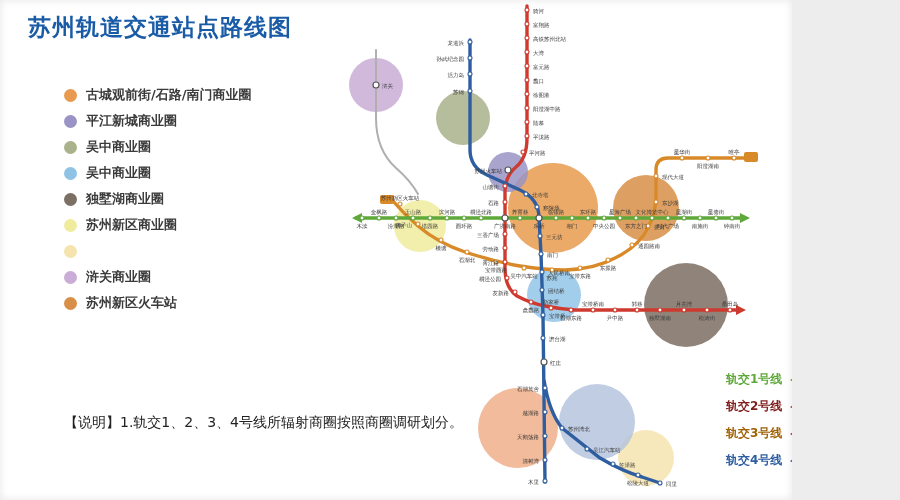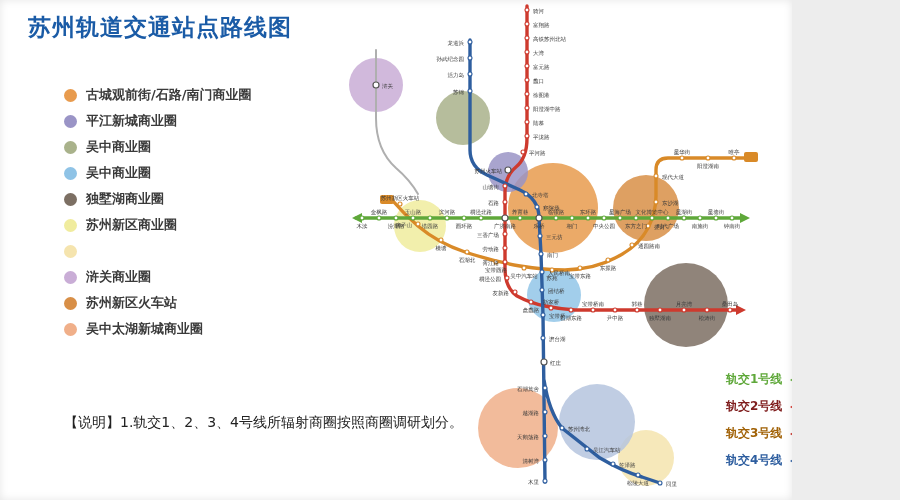--- a/index.html
+++ b/index.html
@@ -274,24 +274,20 @@
         <span class="biz-dot" style="background: rgb(245, 228, 174);"></span>
       </div>
       <div class="biz-row">
         <span class="biz-dot" style="background: rgb(201, 173, 214);"></span>
         <span class="biz-label">浒关商业圈</span>
       </div>
       <div class="biz-row">
         <span class="biz-dot" style="background: rgb(216, 143, 71);"></span>
         <span class="biz-label">苏州新区火车站</span>
       </div>
-      <div class="biz-row">
-        <span class="biz-dot" style="background: rgb(240, 175, 137);"></span>
-        <span class="biz-label">吴中太湖新城商业圈</span>
-      </div>
     </div>
   <div class="note">【说明】1.轨交1、2、3、4号线所辐射商圈按照商圈调研划分。</div>
   <div class="line-legend" id="lineLegend">
       <div class="ll-row">
         <span class="ll-label" style="color: rgb(95, 168, 58);">轨交1号线</span>
         <span class="ll-arrow" style="border-right-color: rgb(95, 168, 58);"></span>
         <span class="ll-line" style="background: rgb(95, 168, 58);"></span>
         <span class="ll-badge" style="background: rgb(95, 168, 58);">1</span>
       </div>
       <div class="ll-row">

